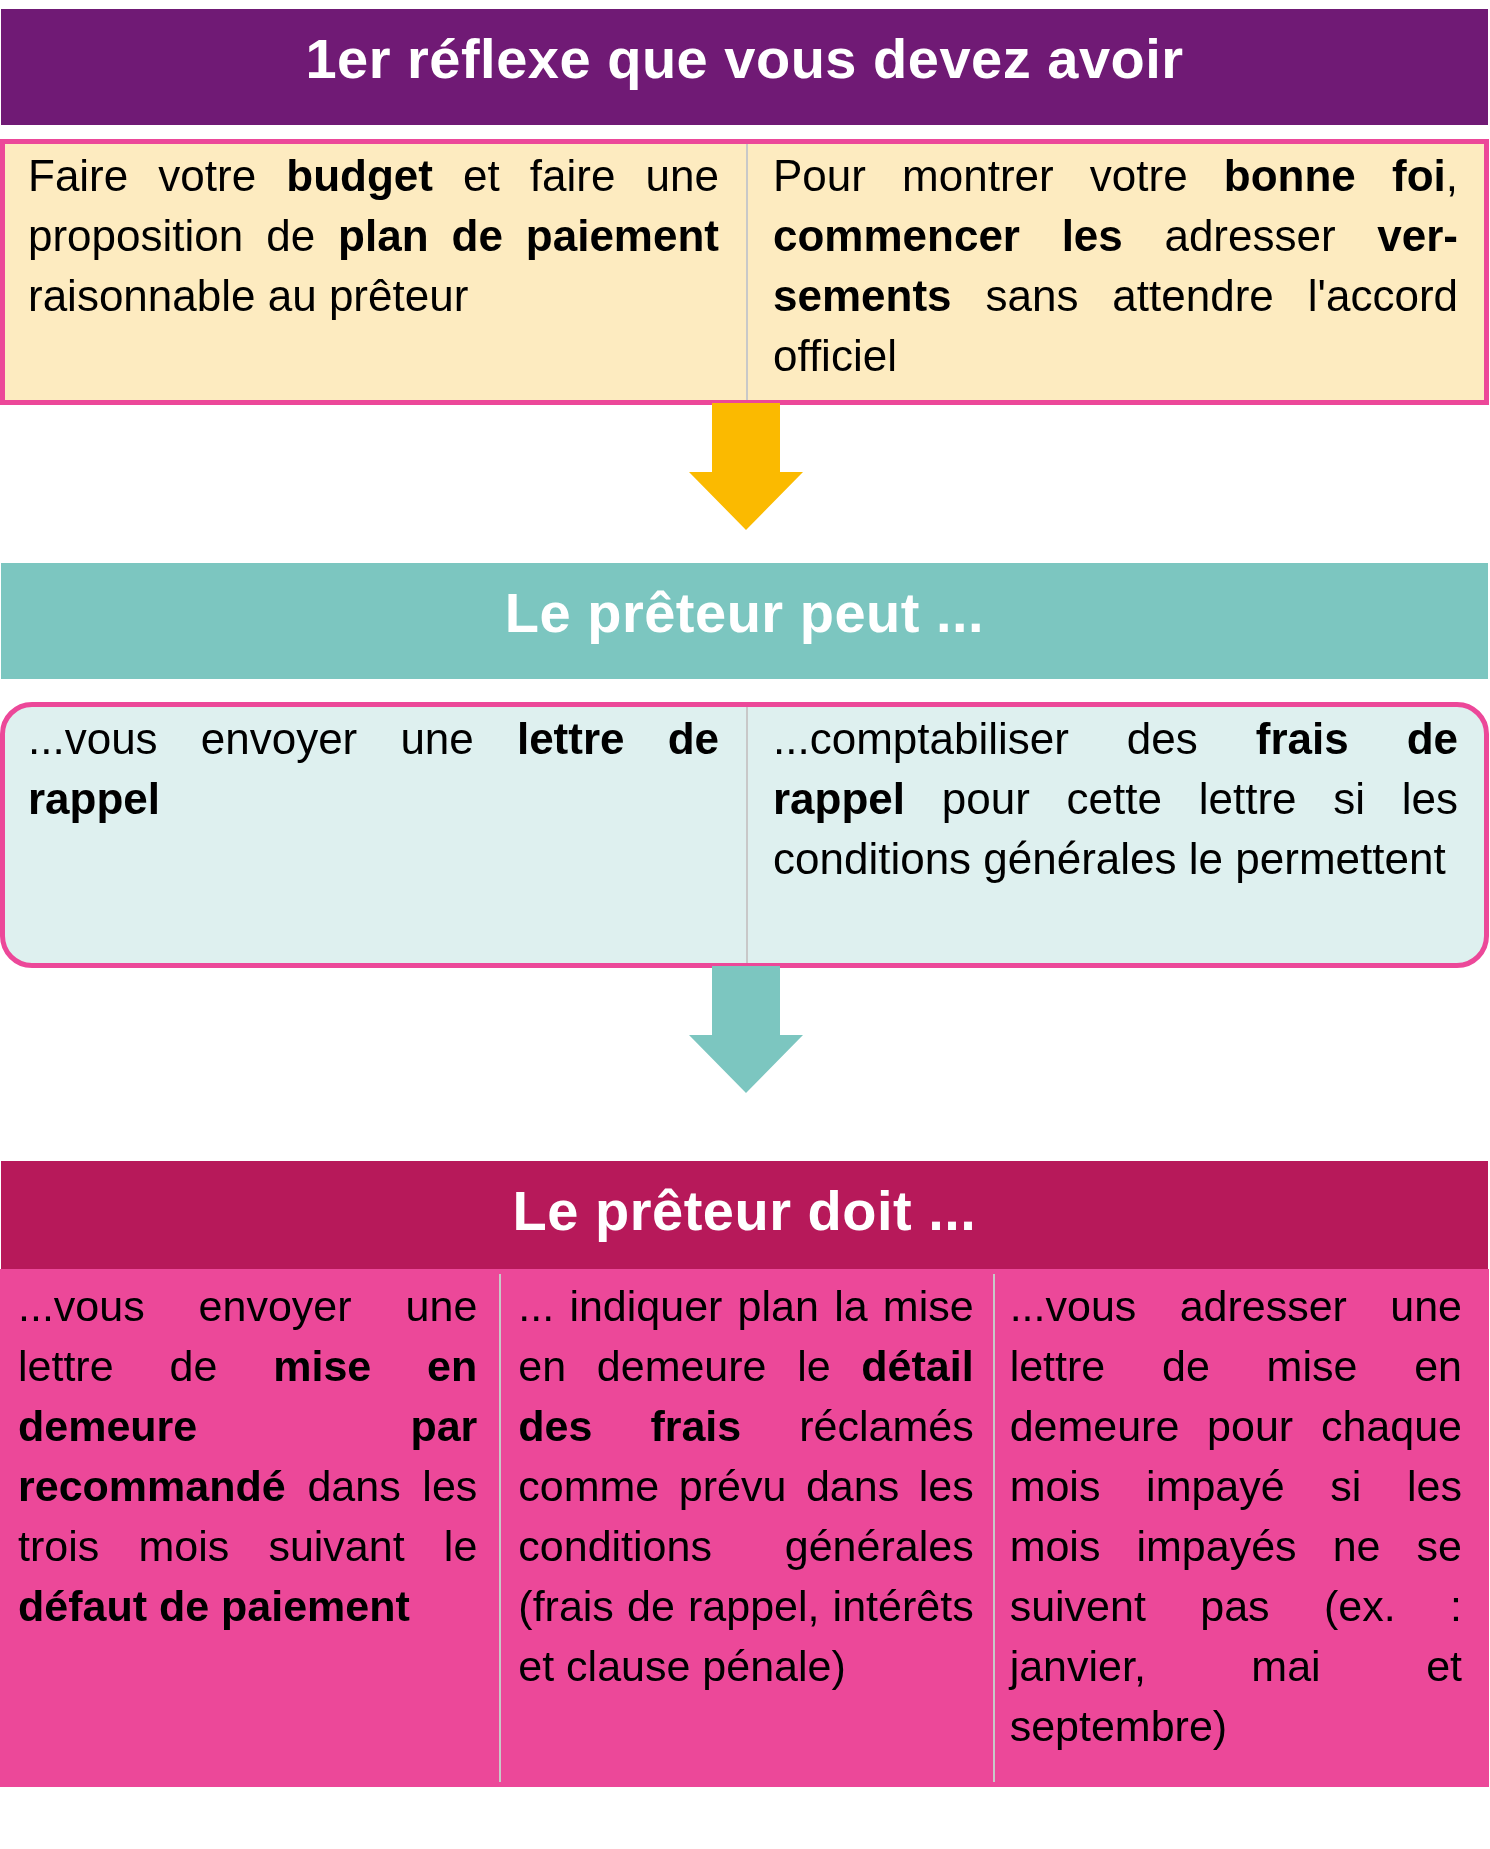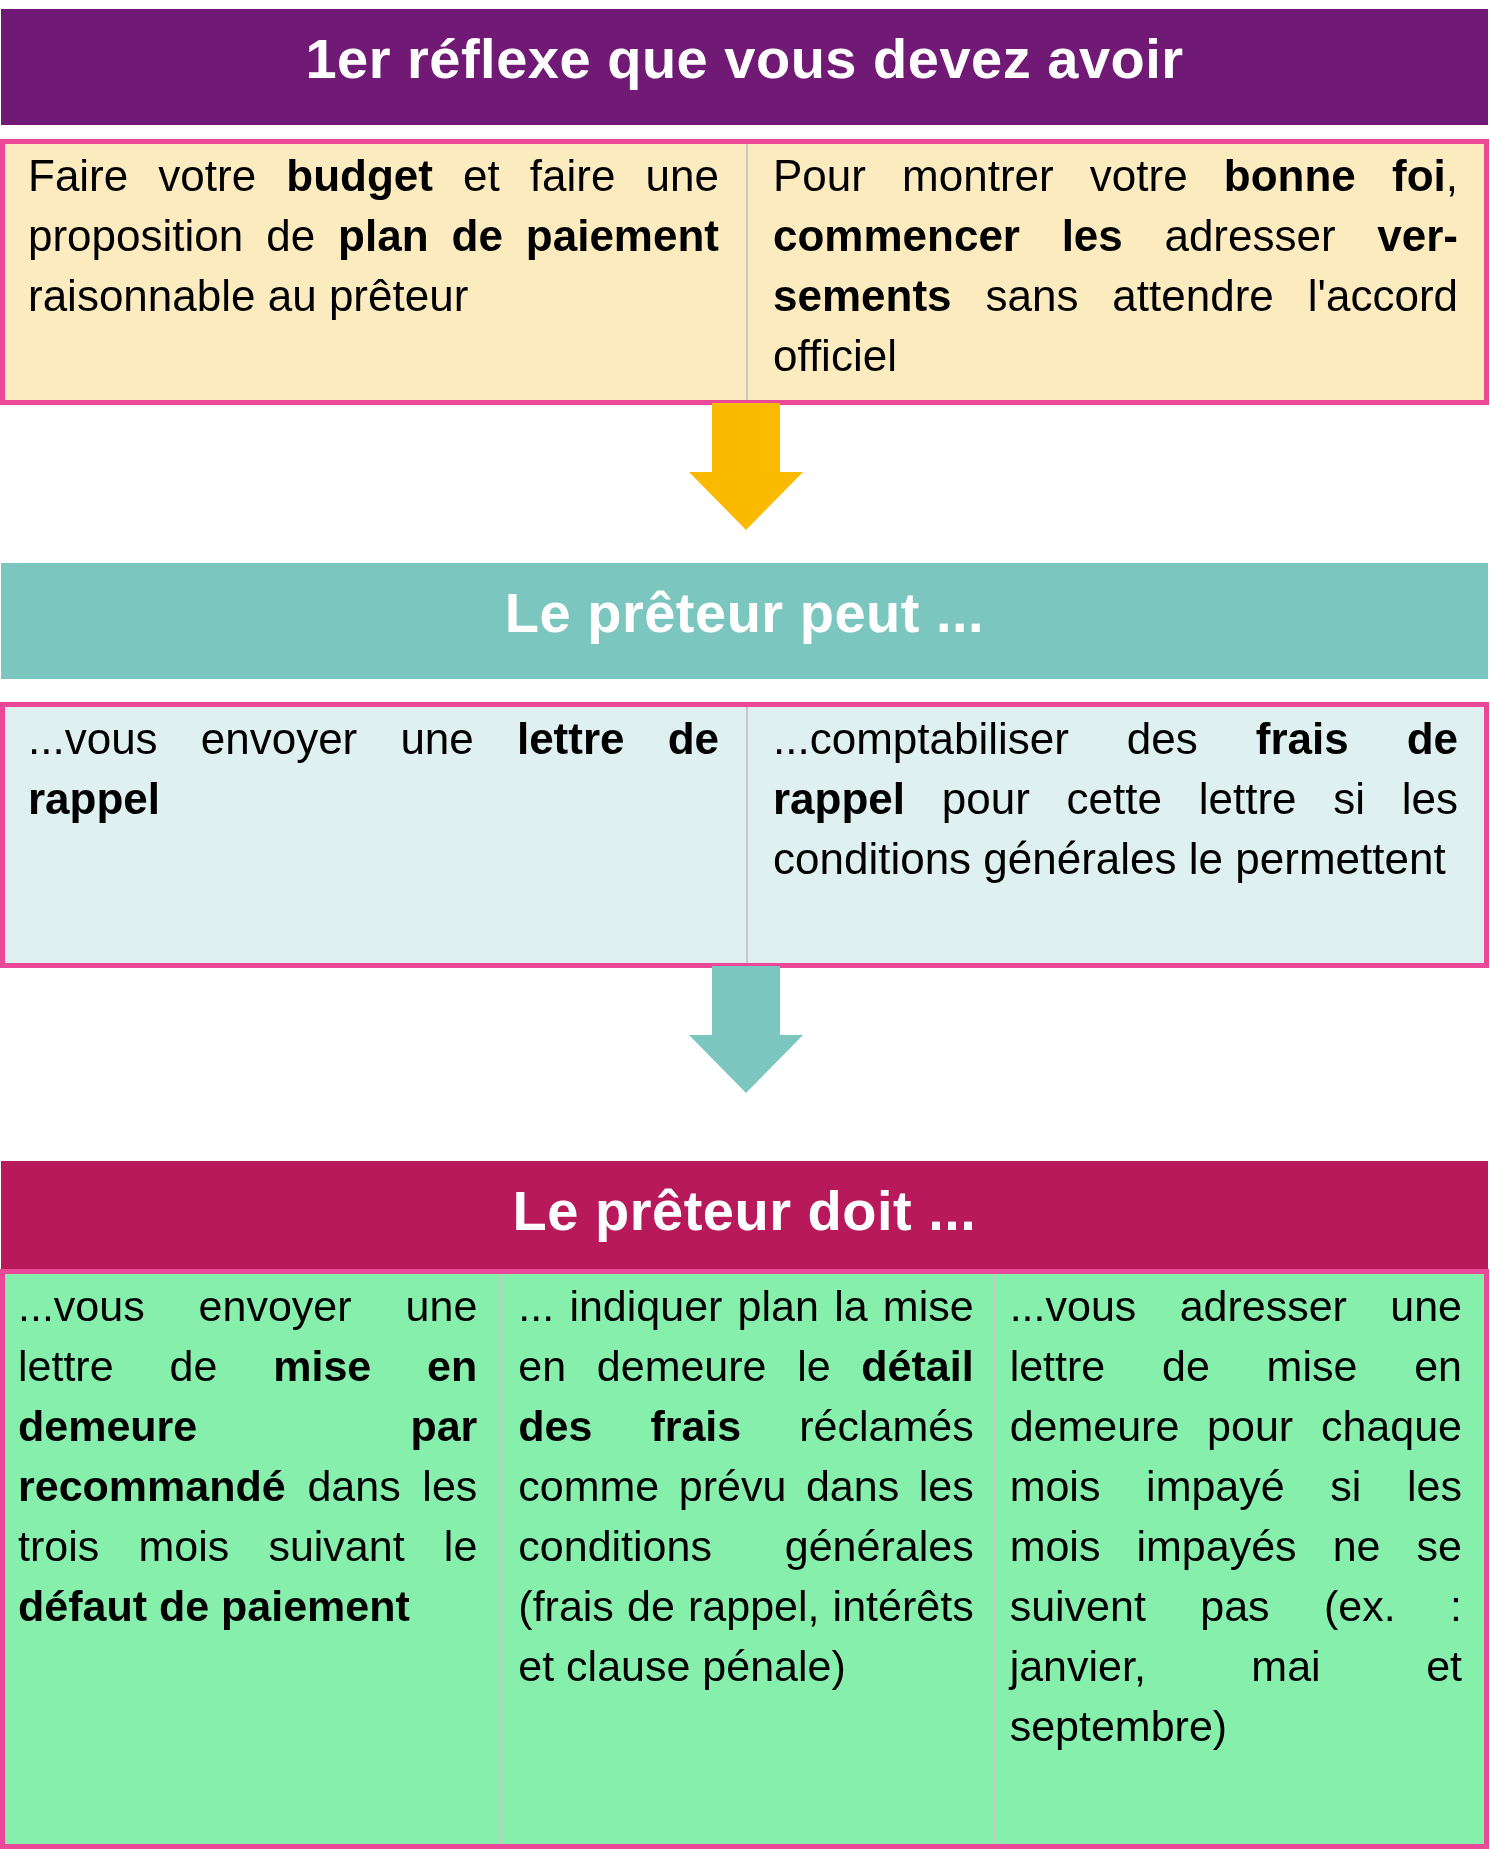--- a/index.html
+++ b/index.html
@@ -31,31 +31,31 @@
 
 <div class="arrow" style="top:403px; height:127px;">
   <svg width="114" height="127" viewBox="0 0 114 127">
     <polygon points="23,0 91,0 91,69 114,69 57,127 0,69 23,69" fill="#FBBA00"></polygon>
   </svg>
 </div>
 
 <div class="header" style="top:563px; background:#7CC6C0;">
   <span>Le prêteur peut ...</span>
 </div>
-<div class="row" style="top:702px; height:266px; background:#DEF0EF;">
+<div class="row" style="top:702px; height:266px; background:#DEF0EF;border-radius:32px;">
   <div class="cell" style="width:745px; padding:2px 27px 0 23px;"><span>...vous envoyer une </span><b>lettre de rappel</b></div>
   <div class="cell" style="width:742px; padding:2px 26px 0 25px;"><span>...comptabiliser des </span><b>frais de rappel</b><span> pour cette lettre si les conditions générales le permettent</span></div>
 </div>
 
 <div class="arrow" style="top:966px; height:127px;">
   <svg width="114" height="127" viewBox="0 0 114 127">
     <polygon points="23,0 91,0 91,69 114,69 57,127 0,69 23,69" fill="#7CC6C0"></polygon>
   </svg>
 </div>
 
 <div class="header" style="top:1161px; background:#B7195A;">
   <span>Le prêteur doit ...</span>
 </div>
-<div class="row" style="top:1269px; height:580px; background:#86efac;">
+<div class="row" style="top:1269px; height:518px; background:#ec4899;">
   <div class="cell" style="width:497px; padding:2px 22px 0 13px; font-size:43px;"><span>...vous envoyer une lettre de </span><b>mise en demeure par recommandé</b><span> dans les trois mois suivant le </span><b>défaut de paie­ment</b></div>
   <div class="cell" style="width:496px; padding:2px 19px 0 17px; font-size:43px;"><span>... indiquer plan la mise en demeure le </span><b>détail des frais</b><span> réclamés comme prévu dans les conditions générales (frais de rappel, inté­rêts et clause pénale)</span></div>
   <div class="cell" style="width:494px; padding:2px 22px 0 15px; font-size:43px;"><span>...vous adresser une lettre de mise en demeure pour chaque mois impayé si les mois impayés ne se suivent pas (ex. : janvier, mai et septembre)</span></div>
 </div>
 
 </body></html>

